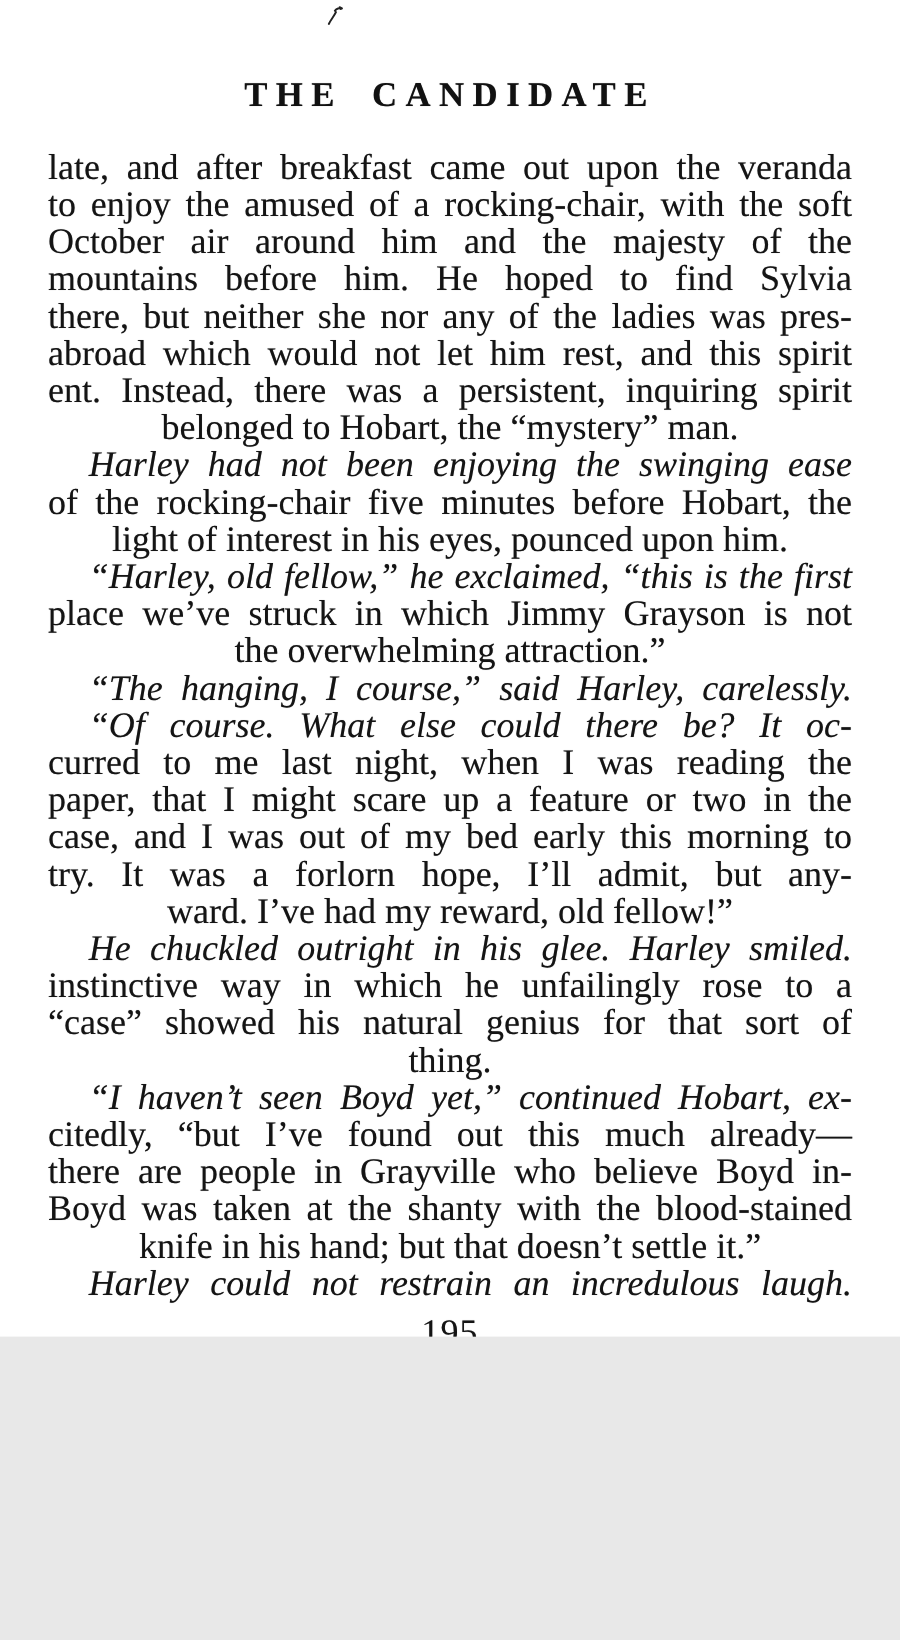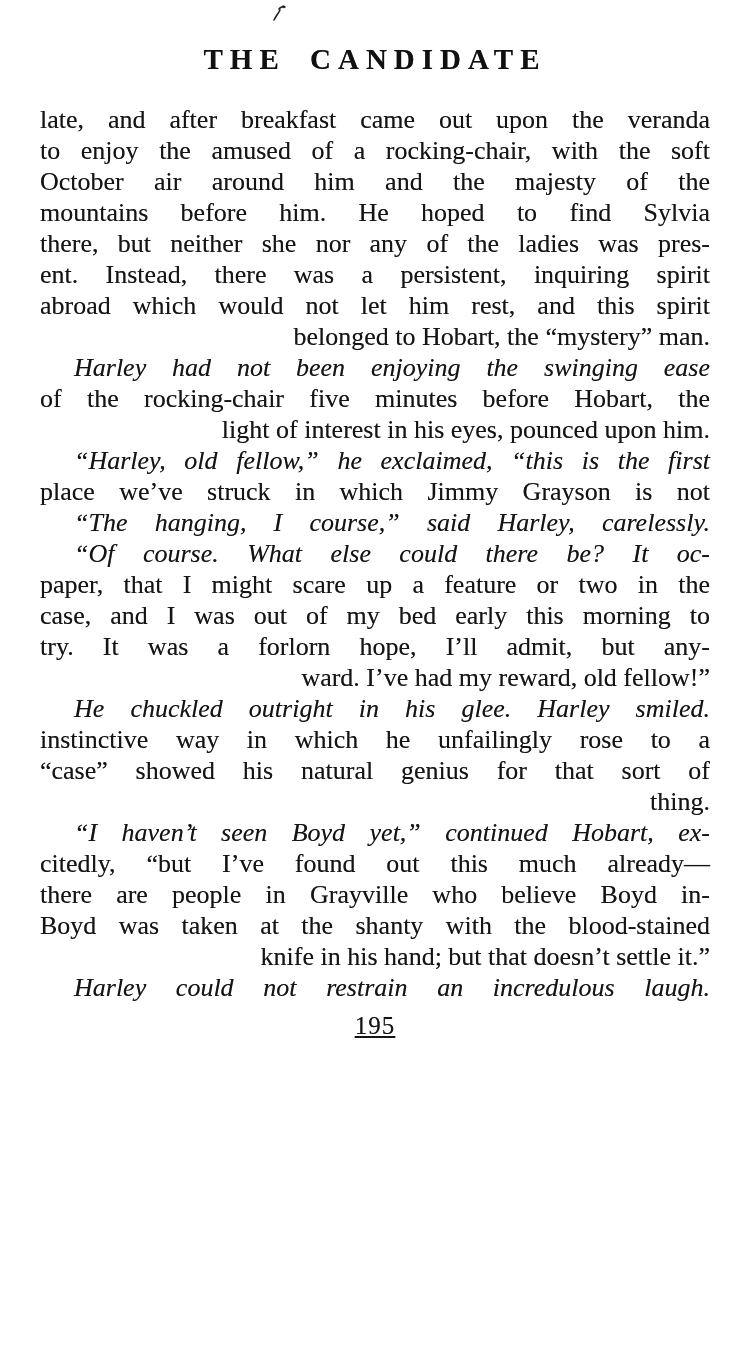--- a/index.html
+++ b/index.html
@@ -3,68 +3,68 @@
 <meta charset="utf-8">
 <style>
   html, body { margin: 0; padding: 0; }
   body {
     background: #e8e8e8;
     font-family: "Liberation Serif", "DejaVu Serif", serif;
   }
   .page {
     position: relative;
     width: 750px;
-    height: 1367px;
+    height: 1114px;
     margin: 0 auto;
     background: #ffffff;
     color: #141414;
     overflow: hidden;
     box-sizing: border-box;
-    padding-top: 44px;
+    padding-top: 64px;
   }
   .scan-artifact {
     position: absolute;
     left: 272px;
     top: 4px;
   }
   .title {
     margin: 0;
     text-align: center;
     font-size: 29px;
     font-weight: 700;
     letter-spacing: 7px;
     word-spacing: 10px;
     line-height: 1.1;
     color: #111;
     text-shadow: 0 0 0.6px rgba(0,0,0,0.5);
   }
   .text-body {
     margin: 28px 40px 0 40px;
     width: 670px;
-    font-size: 26px;
+    font-size: 30px;
     line-height: 31px;
     text-shadow: 0 0 0.6px rgba(0,0,0,0.45);
   }
   .paragraph { margin: 0; }
   .text-line {
-    text-align: right;
+    text-align: center;
     white-space: normal;
   }
   .text-line.justified {
     text-align: justify;
     text-align-last: justify;
   }
   .text-line.first-indent {
     padding-left: 34px;
     font-style: italic;
   }
   .page-number {
     margin-top: 9px;
     text-align: center;
-    font-size: 25px;
+    font-size: 30px;
     letter-spacing: 1px;
     text-shadow: 0 0 0.6px rgba(0,0,0,0.45);
     text-decoration: underline;
   }
 </style>
 </head>
 <body>
 
 <div class="page">
 
@@ -74,38 +74,40 @@
 
   <h1 class="title">THE CANDIDATE</h1>
 
   <div class="text-body">
       <div class="paragraph">
         <div class="text-line justified">late, and after breakfast came out upon the veranda</div>
         <div class="text-line justified">to enjoy the amused of a rocking-chair, with the soft</div>
         <div class="text-line justified">October air around him and the majesty of the</div>
         <div class="text-line justified">mountains before him. He hoped to find Sylvia</div>
         <div class="text-line justified">there, but neither she nor any of the ladies was pres-</div>
+        <div class="text-line justified">abroad which would not let him rest, and this spirit</div>
         <div class="text-line justified">ent. Instead, there was a persistent, inquiring spirit</div>
-        <div class="text-line justified">abroad which would not let him rest, and this spirit</div>
         <div class="text-line">belonged to Hobart, the “mystery” man.</div>
       </div>
       <div class="paragraph">
         <div class="text-line justified first-indent">Harley had not been enjoying the swinging ease</div>
         <div class="text-line justified">of the rocking-chair five minutes before Hobart, the</div>
         <div class="text-line">light of interest in his eyes, pounced upon him.</div>
       </div>
       <div class="paragraph">
         <div class="text-line justified first-indent">“Harley, old fellow,” he exclaimed, “this is the first</div>
         <div class="text-line justified">place we’ve struck in which Jimmy Grayson is not</div>
+        <div class="text-line">the overwhelming attraction.”</div>
       </div>
       <div class="paragraph">
         <div class="text-line justified first-indent">“The hanging, I course,” said Harley, carelessly.</div>
       </div>
       <div class="paragraph">
         <div class="text-line justified first-indent">“Of course. What else could there be? It oc-</div>
+        <div class="text-line justified">curred to me last night, when I was reading the</div>
         <div class="text-line justified">paper, that I might scare up a feature or two in the</div>
         <div class="text-line justified">case, and I was out of my bed early this morning to</div>
         <div class="text-line justified">try. It was a forlorn hope, I’ll admit, but any-</div>
         <div class="text-line">ward. I’ve had my reward, old fellow!”</div>
       </div>
       <div class="paragraph">
         <div class="text-line justified first-indent">He chuckled outright in his glee. Harley smiled.</div>
         <div class="text-line justified">instinctive way in which he unfailingly rose to a</div>
         <div class="text-line justified">“case” showed his natural genius for that sort of</div>
         <div class="text-line">thing.</div>

